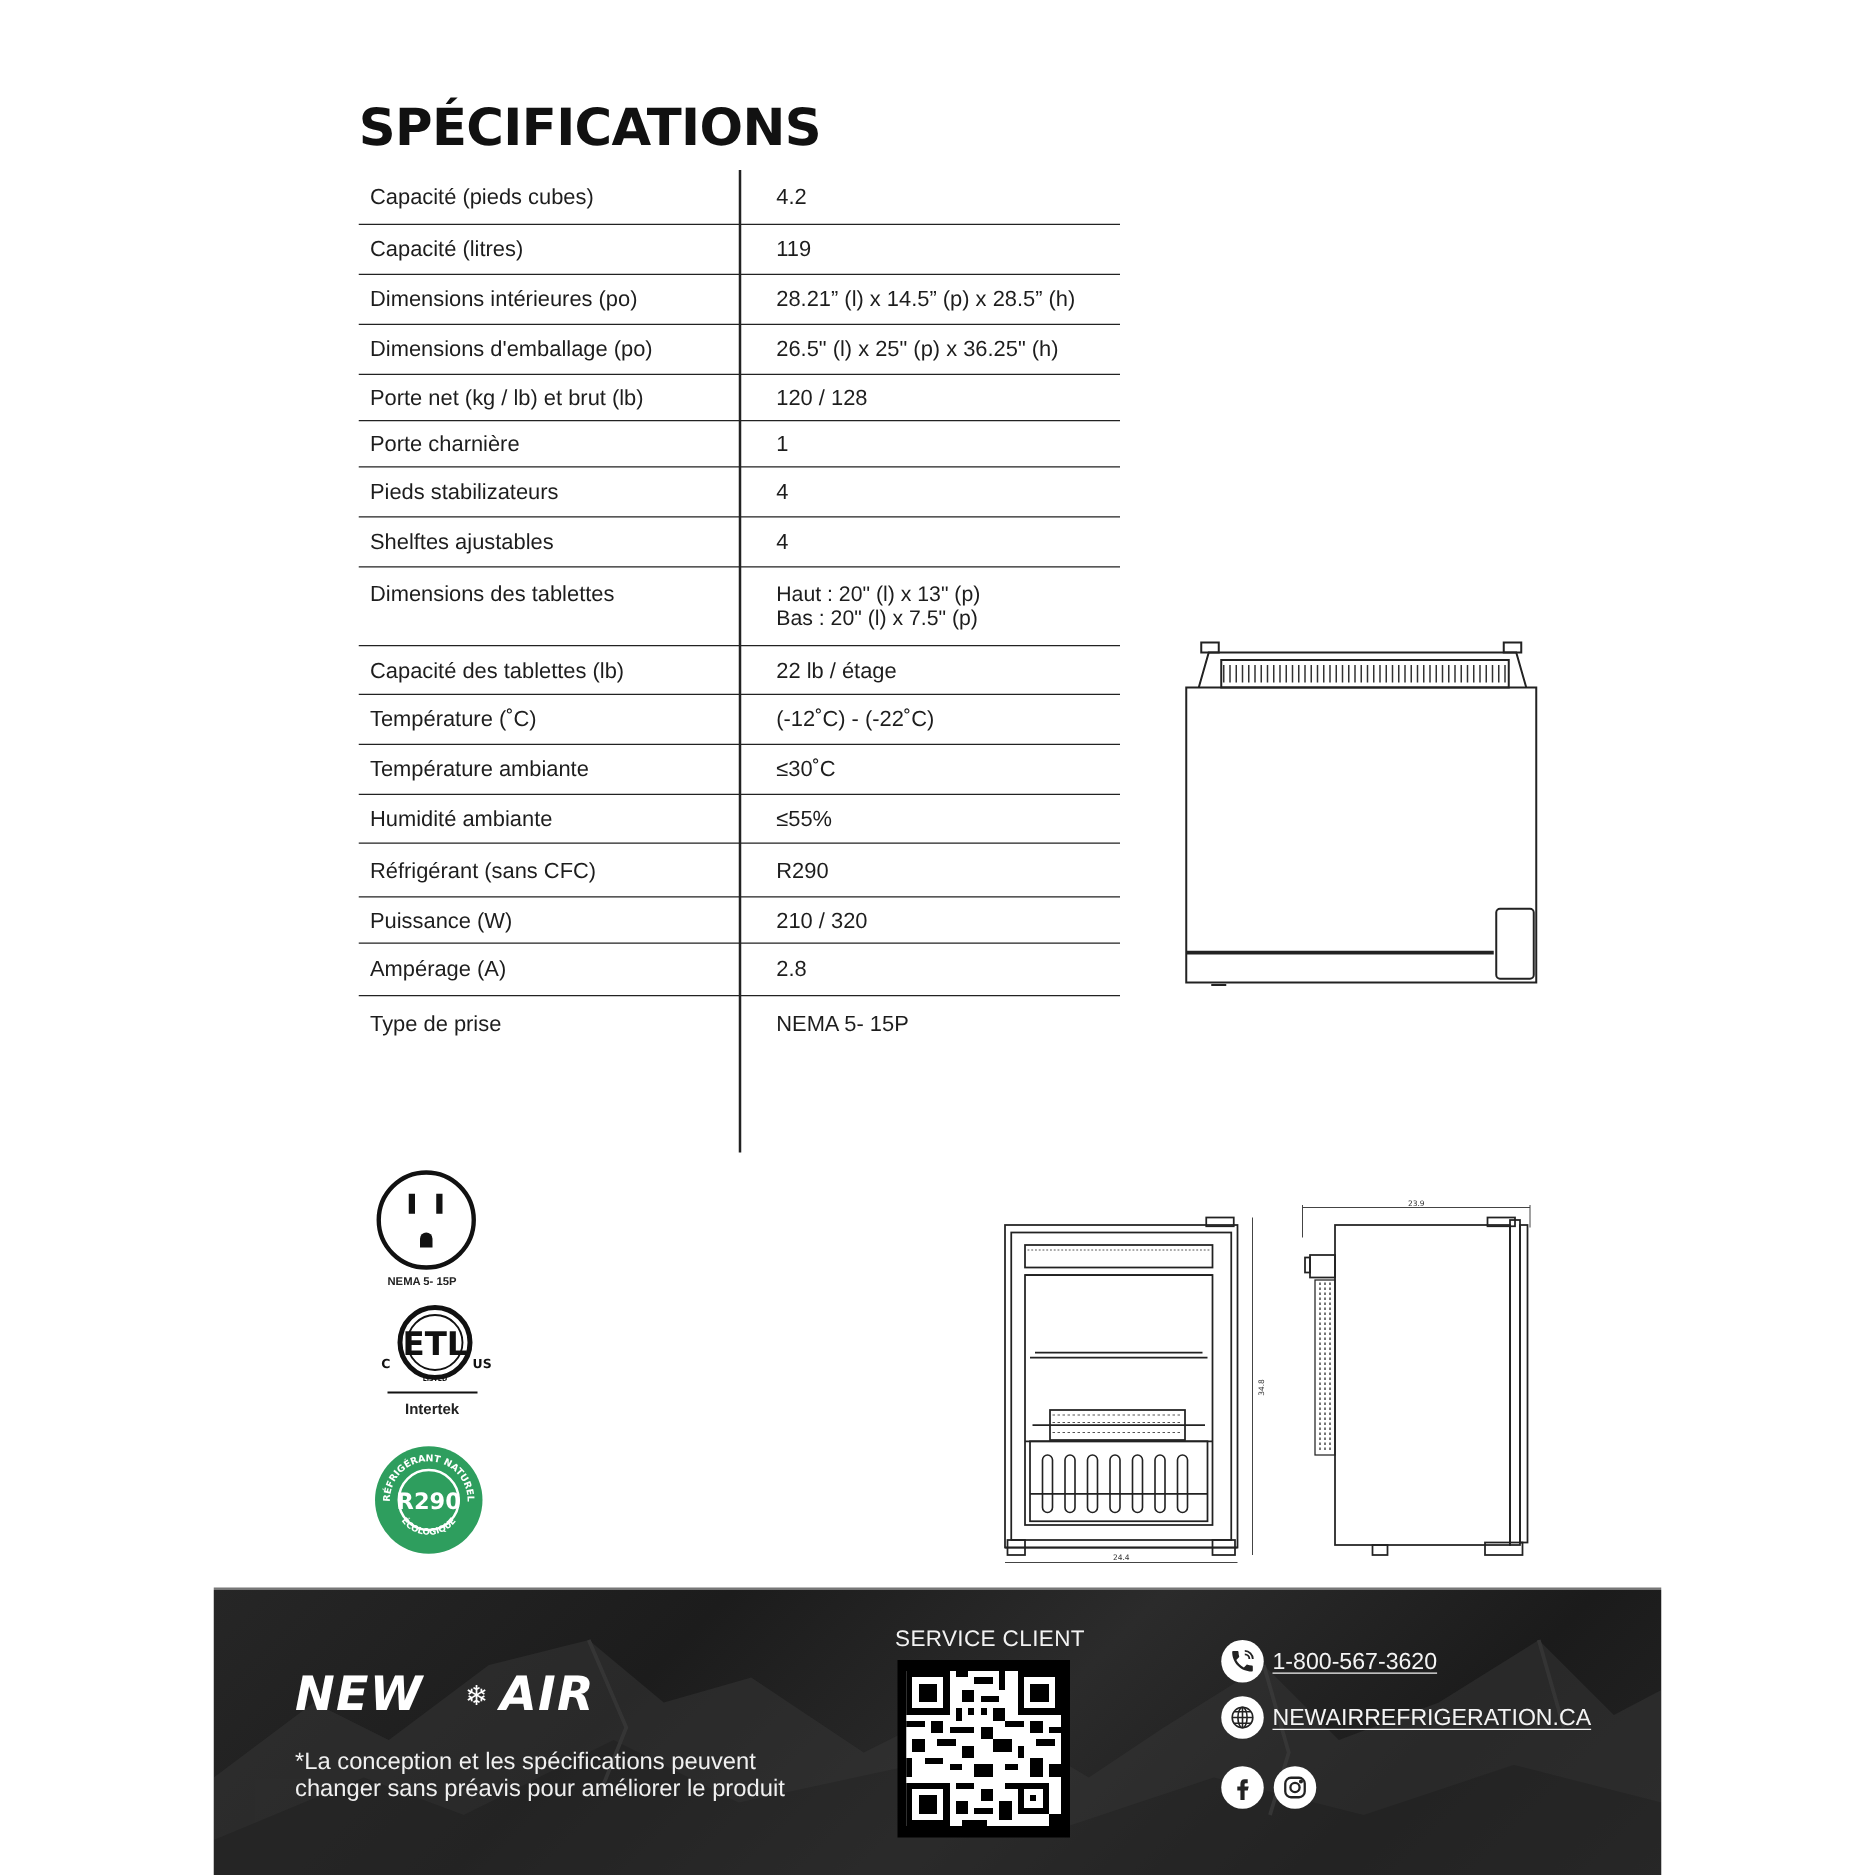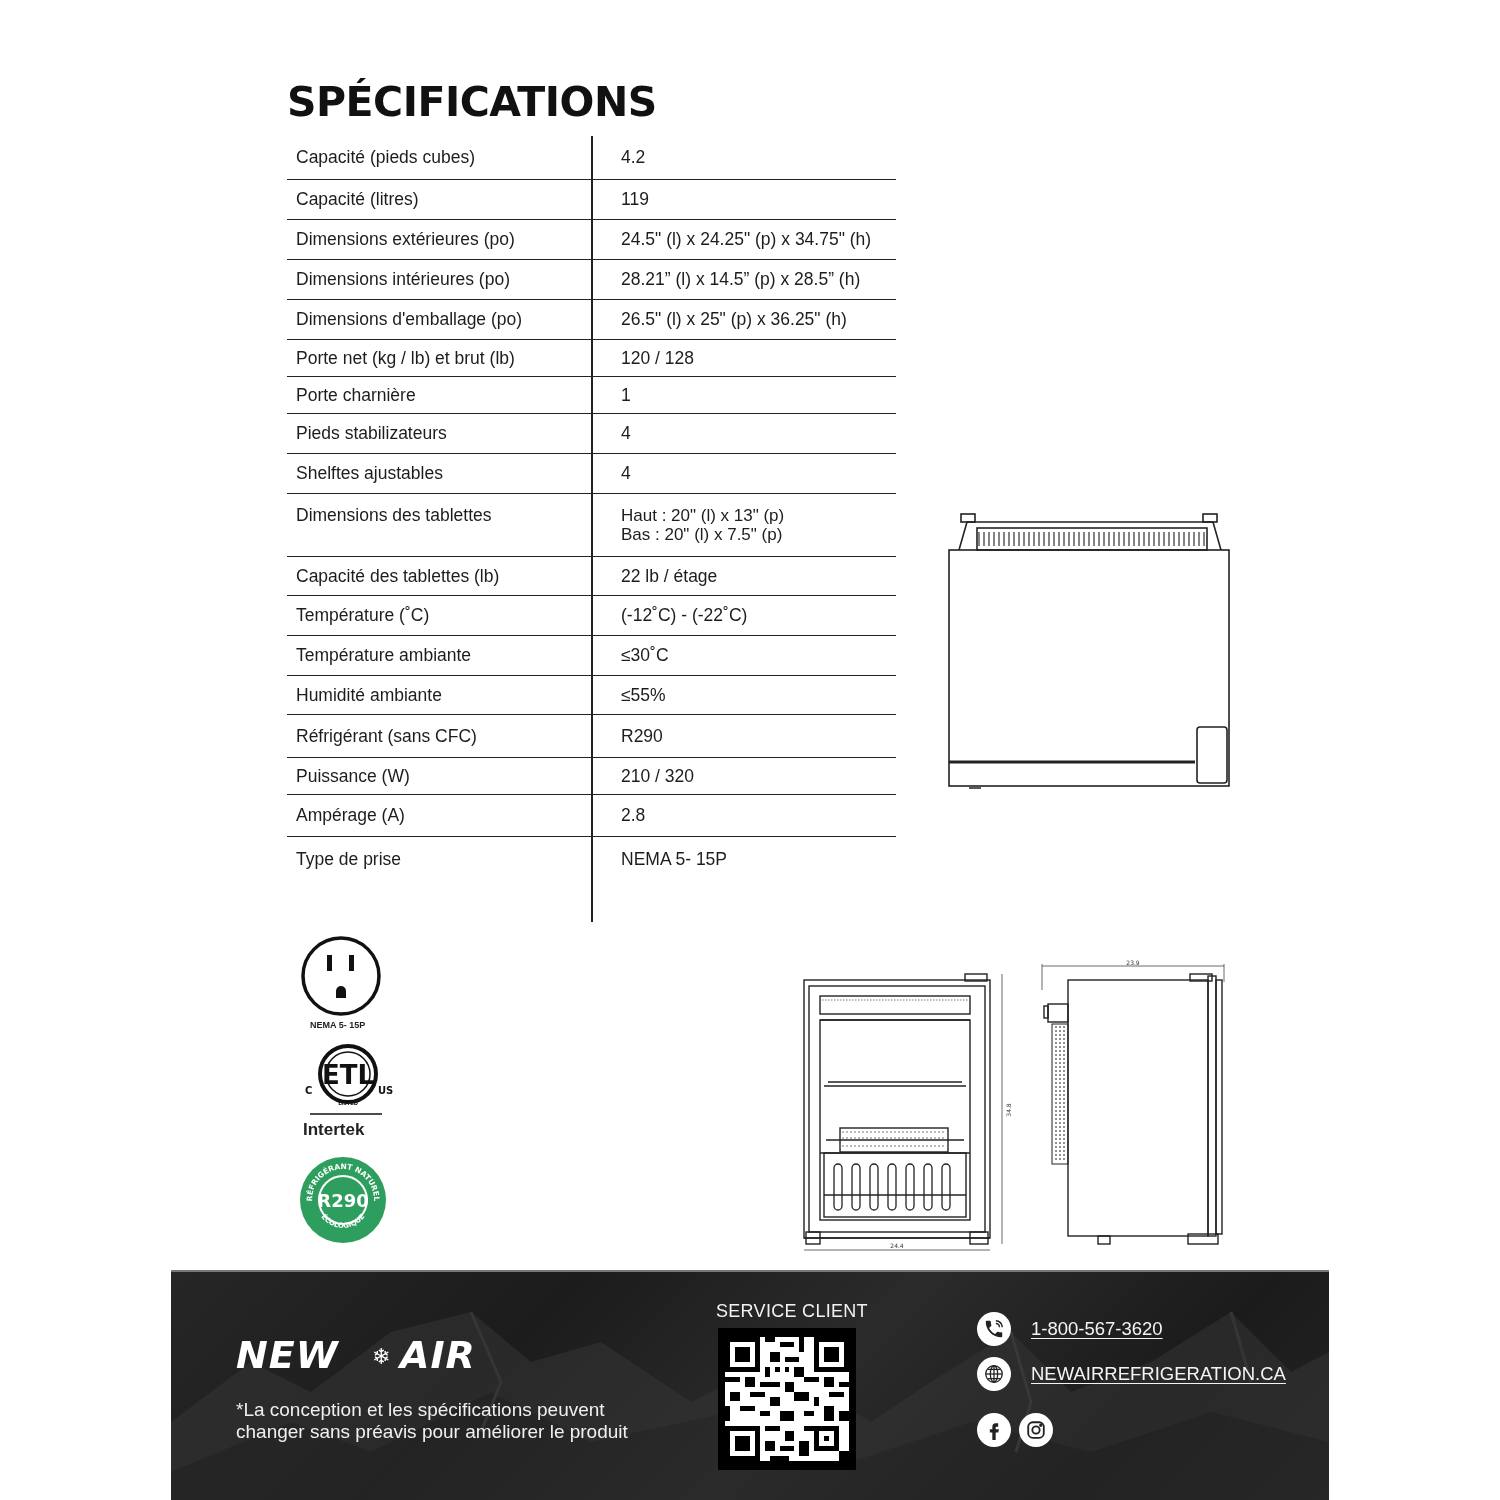--- a/index.html
+++ b/index.html
@@ -25,21 +25,21 @@
     .spec-row.last { border-bottom: none; }
     .spec-label { width: 304px; padding-left: 9px; display: flex; align-items: center; }
     .spec-value { flex: 1; padding-left: 30px; display: flex; align-items: center; line-height: 1.05; }
     .spec-row.multi .spec-label, .spec-row.multi .spec-value { align-items: flex-start; padding-top: 11px; }
     .spec-value .two-line span { display: block; }
 
     .icons-col { position: absolute; left: 296px; top: 935px; width: 100px; }
     .nema { position: absolute; left: 4px; top: 0; width: 82px; }
     .nema-caption { position: absolute; left: 14px; top: 85px; font-size: 9px; font-weight: bold; color: #222; white-space: nowrap; }
     .etl { position: absolute; left: 6px; top: 107px; }
-    .intertek { position: absolute; left: 7px; top: 185px; font-size: 17px; font-weight: bold; color: #222; text-align: center; }
+    .intertek { position: absolute; left: 28px; top: 185px; font-size: 12px; font-weight: bold; color: #222; text-align: center; }
     .r290 { position: absolute; left: 2px; top: 220px; }
 
     .drawing-top { position: absolute; left: 945px; top: 510px; }
     .drawing-front { position: absolute; left: 800px; top: 960px; }
     .drawing-side { position: absolute; left: 1038px; top: 960px; }
 
     .footer {
       position: absolute; left: 171px; top: 1270px; width: 1158px; height: 230px;
       background: linear-gradient(135deg, #262626 0%, #1c1c1c 30%, #2b2b2b 55%, #1b1b1b 80%, #242424 100%);
       border-top: 2px solid #777;
@@ -54,44 +54,40 @@
     .service-label {
       position: absolute; left: 545px; top: 29px; color: #f2f2f2; font-size: 18px; letter-spacing: 0.3px;
     }
     .qr { position: absolute; left: 547px; top: 56px; width: 138px; height: 142px; background: #000; padding: 7px; }
     .contact-row { position: absolute; left: 806px; display: flex; align-items: center; }
     .contact-icon {
       width: 34px; height: 34px; border-radius: 50%; background: #fff;
       display: flex; align-items: center; justify-content: center;
     }
     .contact-link {
-      margin-left: 20px; color: #f4f4f4; font-size: 18.5px; text-decoration: underline;
+      margin-left: 7px; color: #f4f4f4; font-size: 18.5px; text-decoration: underline;
       text-underline-offset: 3px;
     }
     .social { position: absolute; left: 806px; top: 141px; display: flex; gap: 8px; }
   </style>
 </head>
 <body>
 
 <div class="title">SPÉCIFICATIONS</div>
 
 <div class="spec-table">
   <div class="spec-divider"></div>
 
   <div class="spec-row" style="height:44px">
     <div class="spec-label">Capacité (pieds cubes)</div>
     <div class="spec-value">4.2</div>
   </div>
   <div class="spec-row" style="height:40px">
     <div class="spec-label">Capacité (litres)</div>
     <div class="spec-value">119</div>
-  </div>
-  <div class="spec-row" style="height:40px">
-    <div class="spec-label">Dimensions extérieures (po)</div>
-    <div class="spec-value">24.5" (l) x 24.25" (p) x 34.75" (h)</div>
   </div>
   <div class="spec-row" style="height:40px">
     <div class="spec-label">Dimensions intérieures (po)</div>
     <div class="spec-value">28.21” (l) x 14.5” (p) x 28.5” (h)</div>
   </div>
   <div class="spec-row" style="height:40px">
     <div class="spec-label">Dimensions d'emballage (po)</div>
     <div class="spec-value">26.5" (l) x 25" (p) x 36.25" (h)</div>
   </div>
   <div class="spec-row" style="height:37px">

